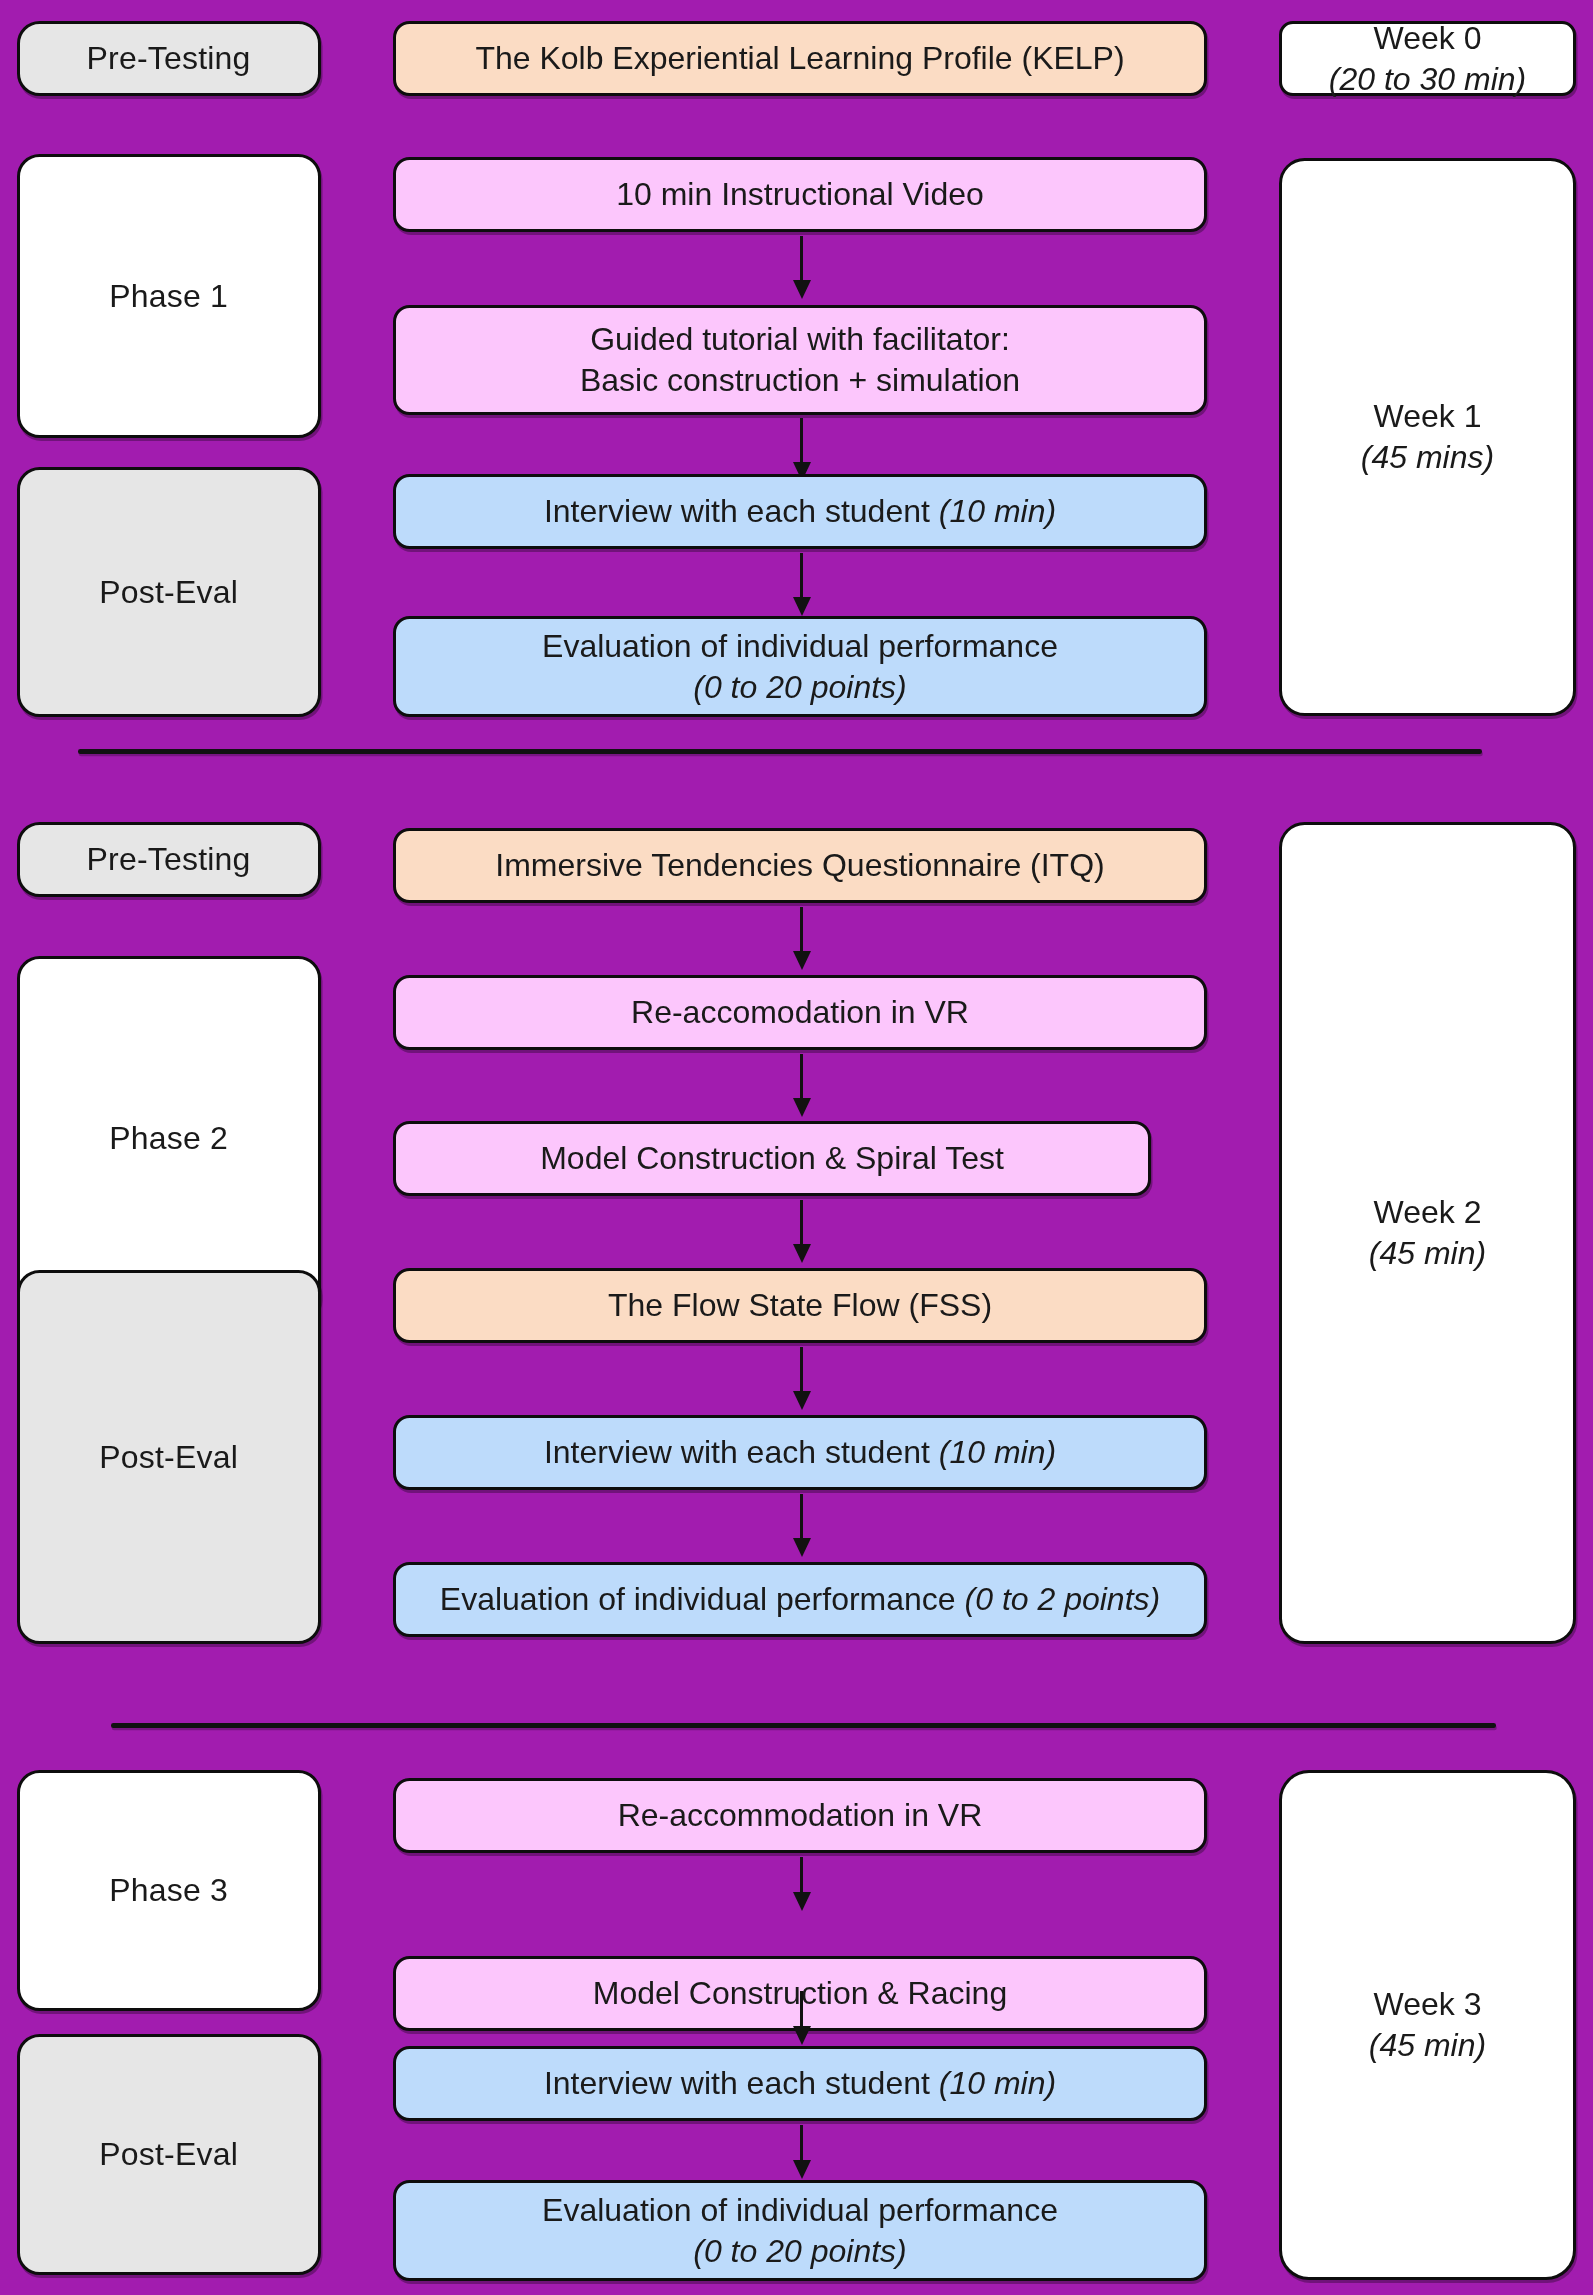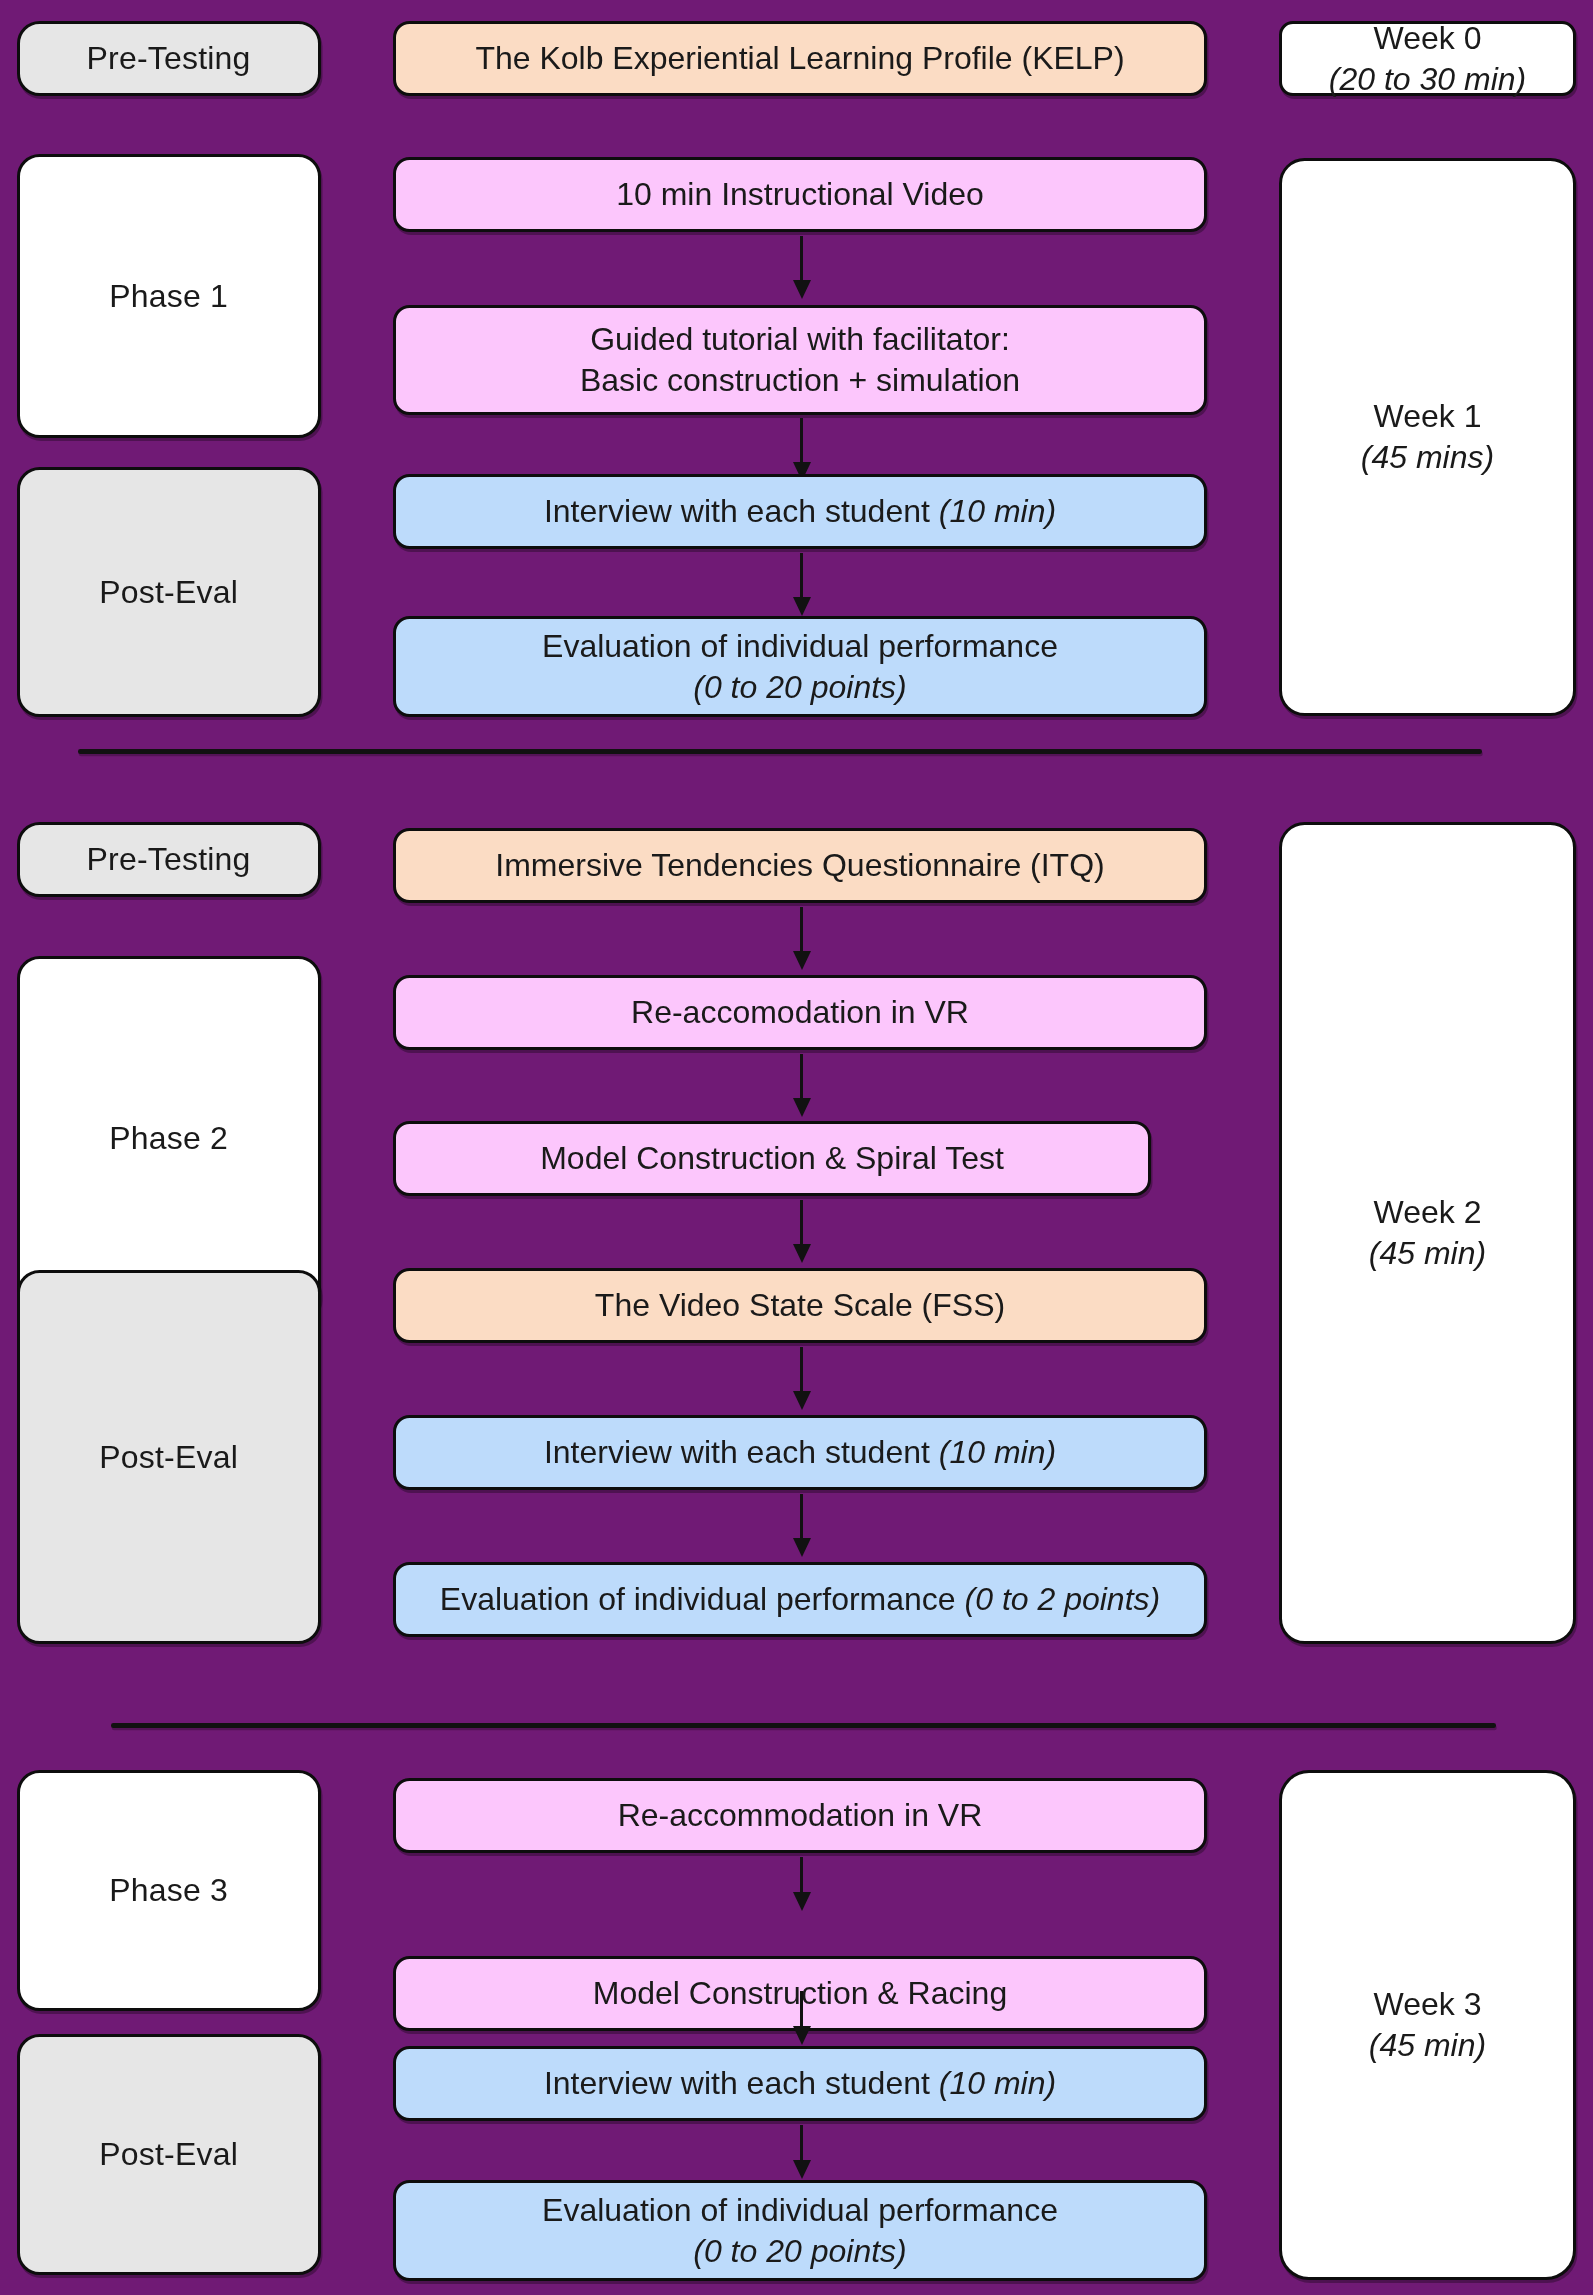--- a/index.html
+++ b/index.html
@@ -11,21 +11,21 @@
   body {
     font-family: "Liberation Sans", sans-serif;
     color: #1a1a1a;
     -webkit-font-smoothing: antialiased;
   }
 
   .page {
     position: relative;
     width: 1593px;
     height: 2295px;
-    background: #701a75;
+    background: #a21caf;
     overflow: hidden;
   }
 
   
   .node {
     position: absolute;
     box-sizing: border-box;
     border: 3.8px solid #0d0d0d;
     border-radius: 19.6px;
     display: flex;
@@ -203,21 +203,21 @@
   <div class="node step pink" style="left:393px; top:1121px; width:758px; height:75px;">
     <span class="txt">Model Construction &amp; Spiral Test</span>
   </div>
 
   <div class="arrowwrap" style="left:800px; top:1200px; height:65px;">
     <div class="arrow" style="left:0; top:0; height:48px;"></div>
     <div class="arrowhead" style="left:1.5px; top:44px;"></div>
   </div>
 
   <div class="node step peach" style="left:393px; top:1268px; width:814px; height:75px;">
-    <span class="txt">The Video State Scale (FSS)</span>
+    <span class="txt">The Flow State Flow (FSS)</span>
   </div>
 
   <div class="arrowwrap" style="left:800px; top:1347px; height:65px;">
     <div class="arrow" style="left:0; top:0; height:48px;"></div>
     <div class="arrowhead" style="left:1.5px; top:44px;"></div>
   </div>
 
   <div class="node step blue" style="left:393px; top:1415px; width:814px; height:75px;">
     <span class="txt"><span>Interview with each student </span><span class="em">(10 min)</span></span>
   </div>

